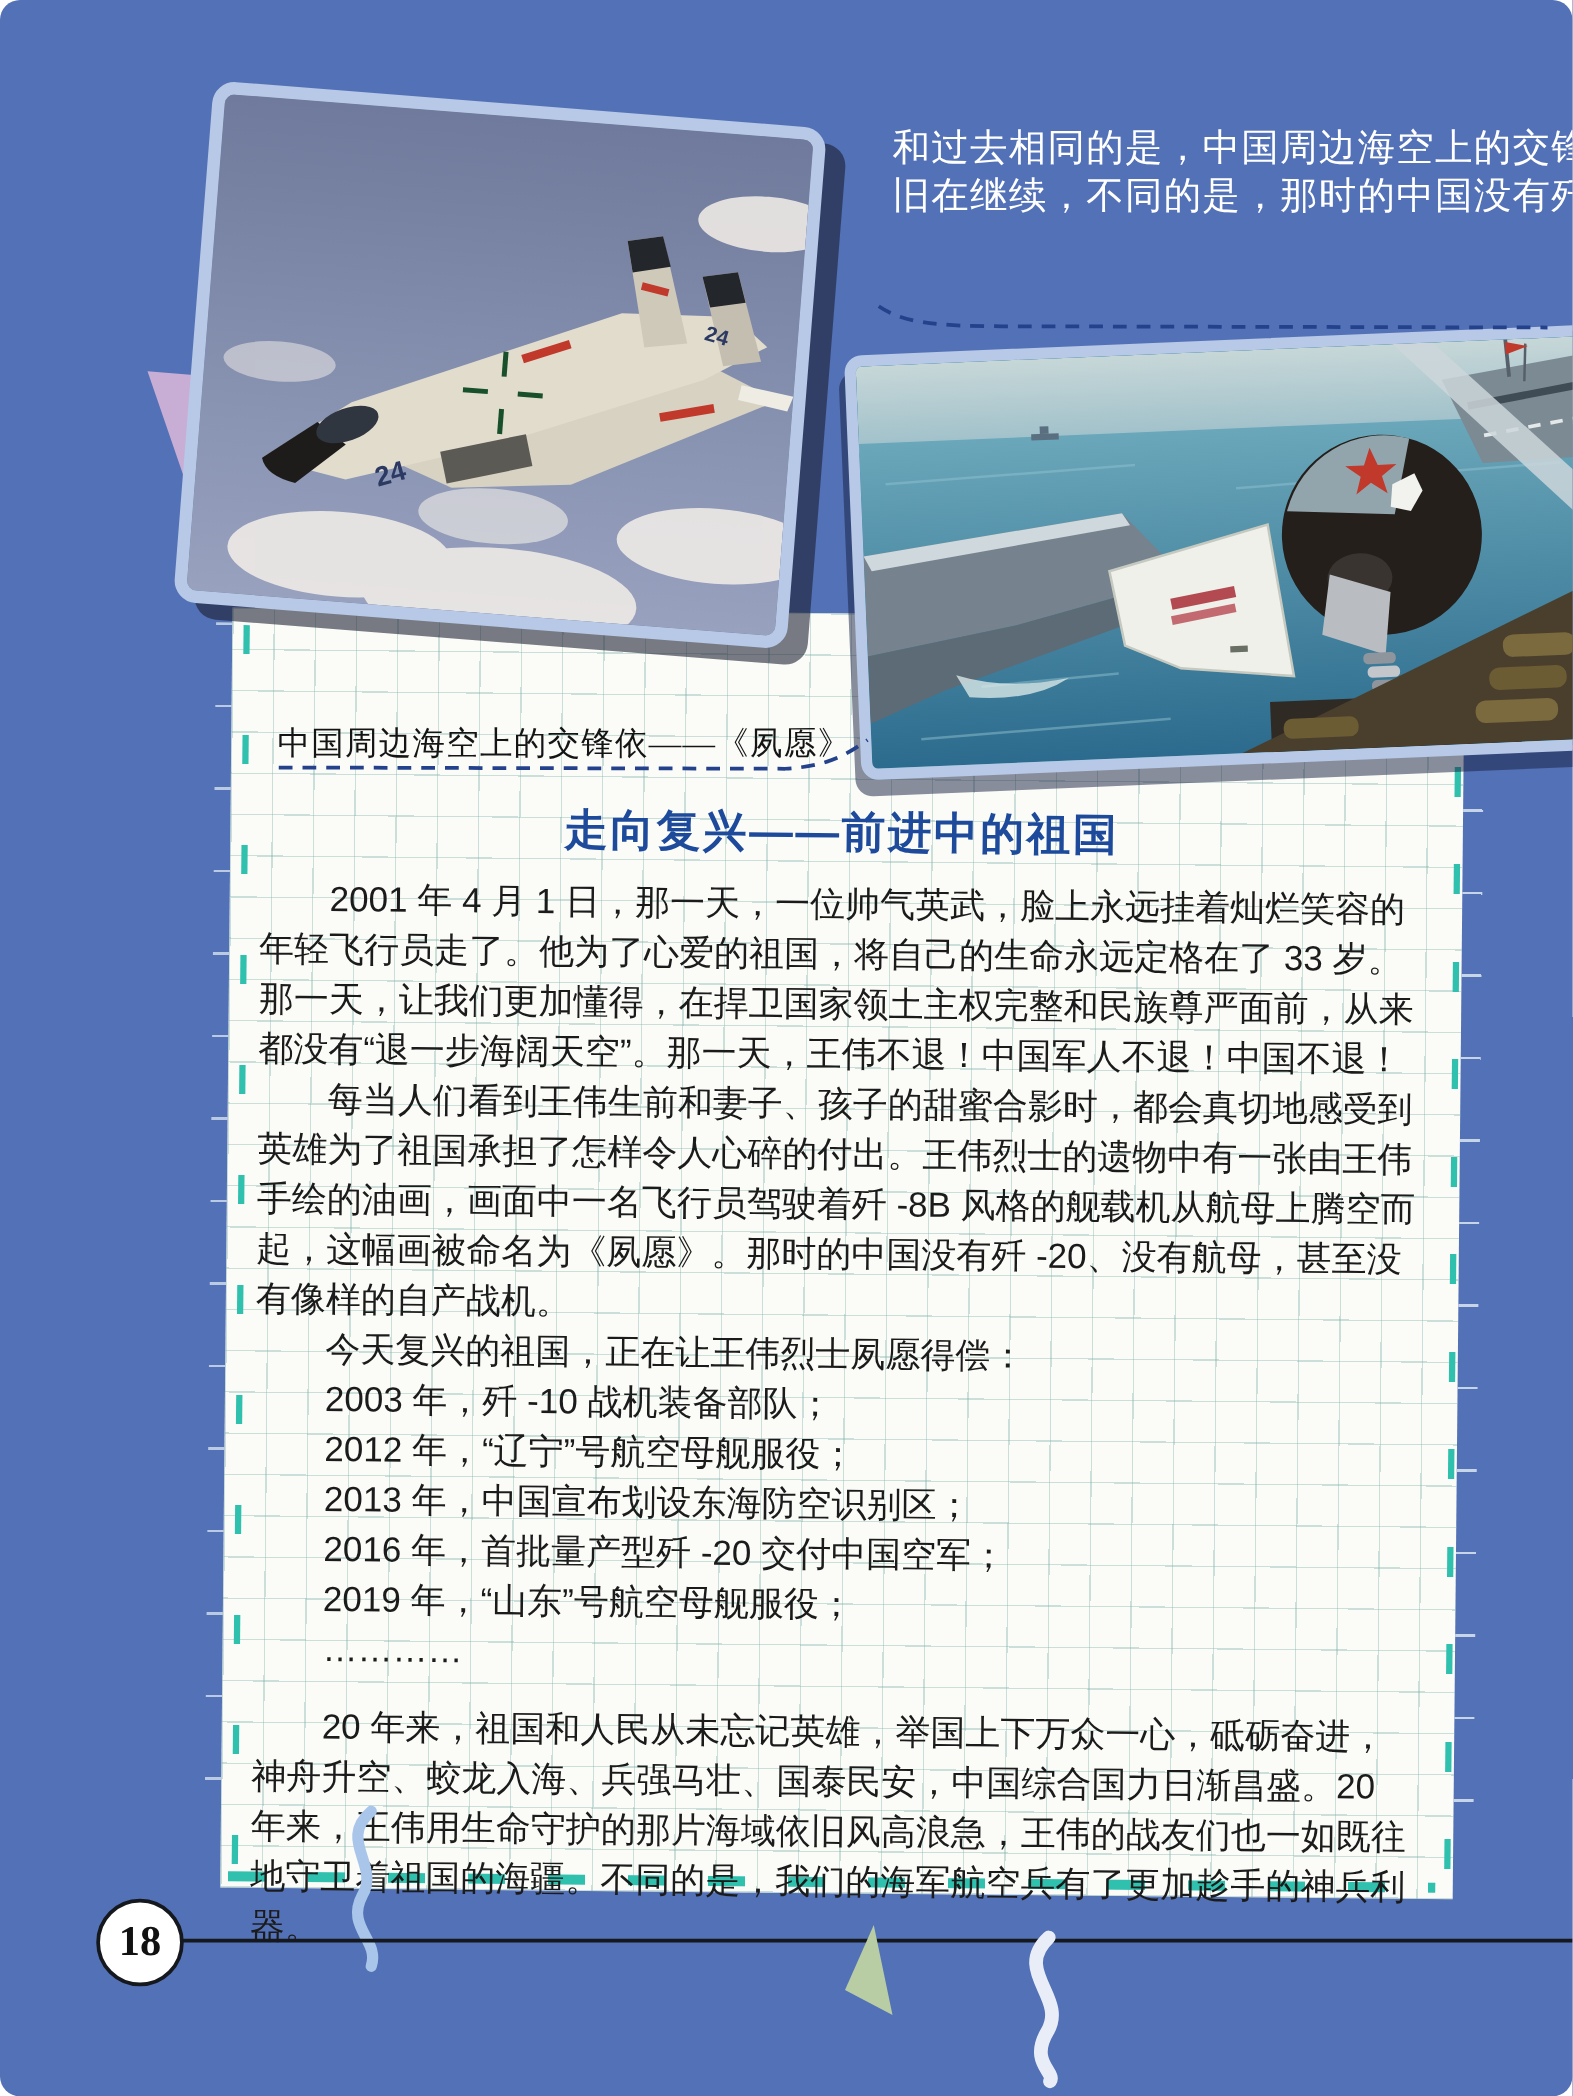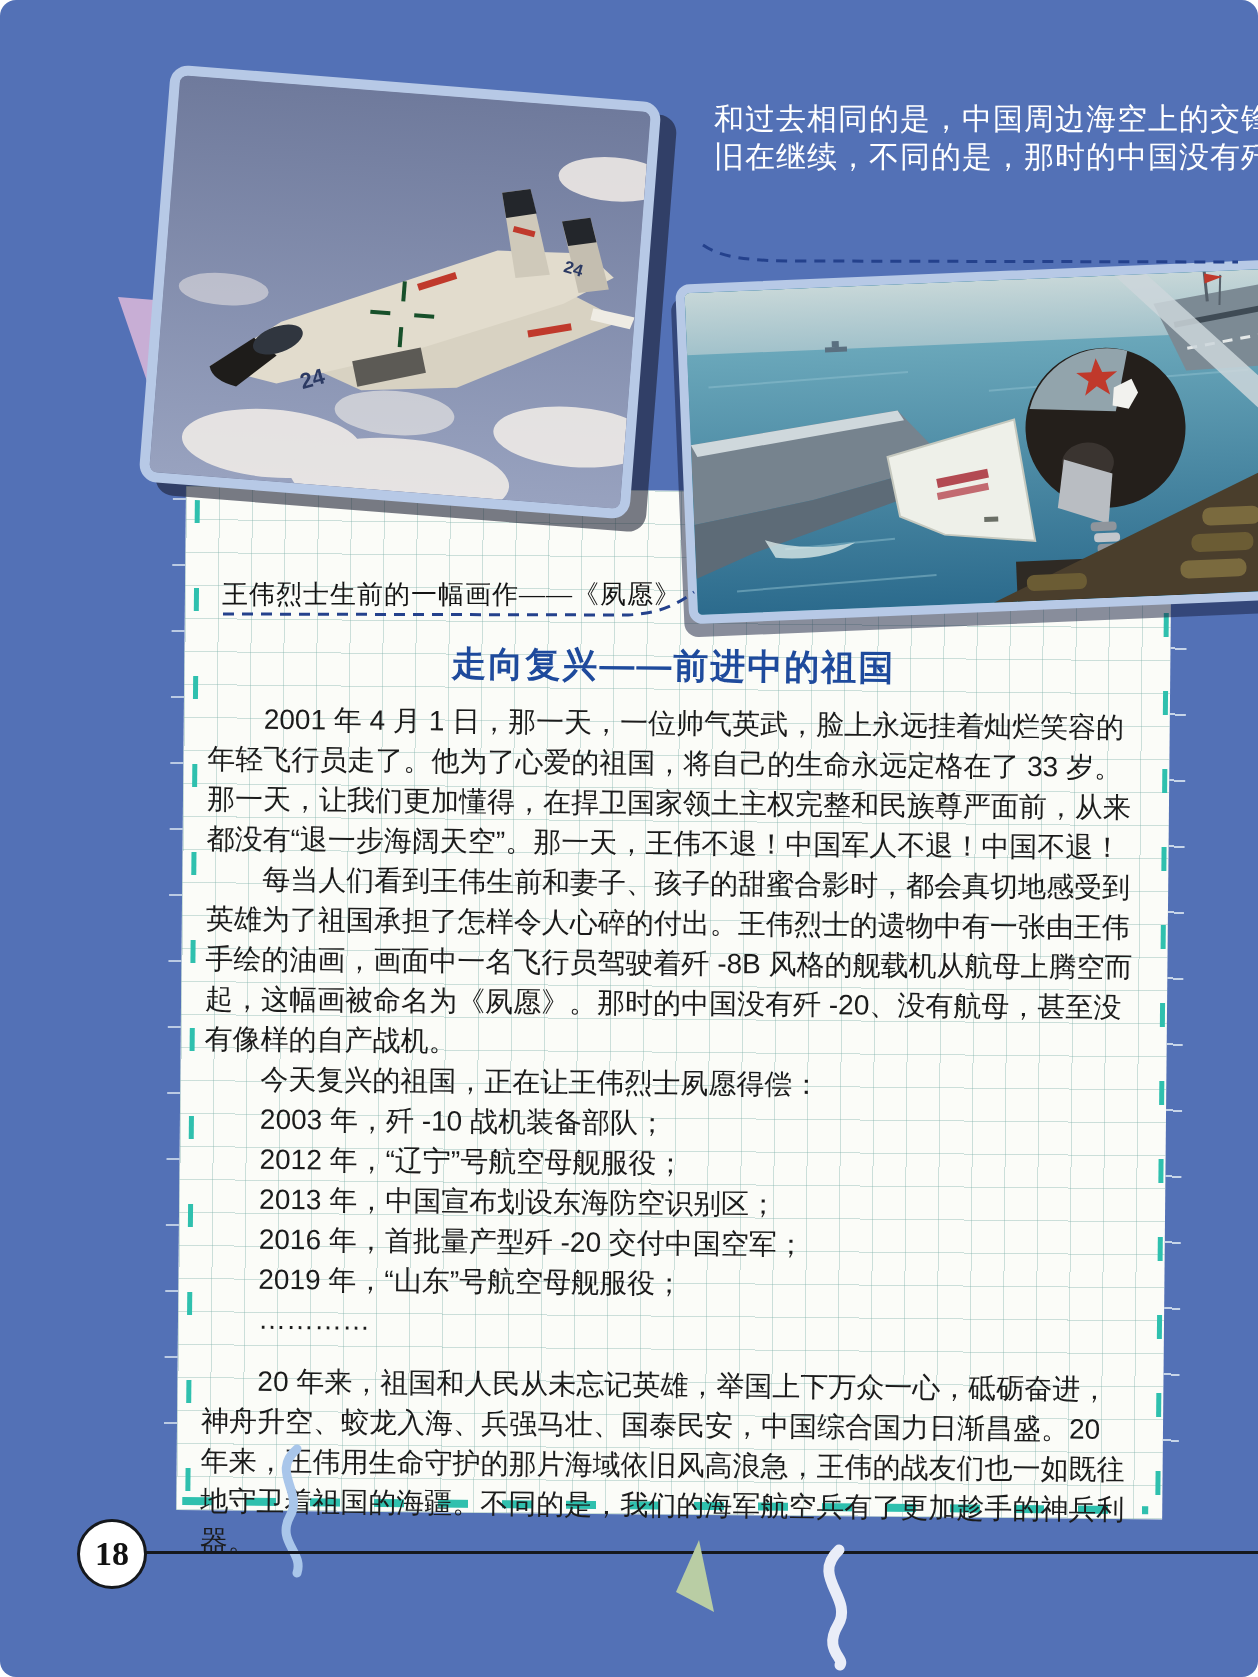--- a/index.html
+++ b/index.html
@@ -223,21 +223,21 @@
       </g>
     </g>
   </svg>
 </div>
 
 <div class="top-caption">
   <div>和过去相同的是，中国周边海空上的交锋依</div>
   <div>旧在继续，不同的是，那时的中国没有歼</div>
 </div>
 
-<div class="paint-caption">王伟烈士生前的一幅画作——《夙愿》</div>
+<div class="paint-caption">中国周边海空上的交锋依——《夙愿》</div>
 
 <svg class="overlay" viewBox="0 0 1258 1677">
   <path d="M703,245 C722,258 748,261 802,261 L1238,262" fill="none" stroke="#24418c" stroke-width="3" stroke-dasharray="11 8"></path>
   <path d="M223,614 L628,615 C662,613 677,604 694,592" fill="none" stroke="#24418c" stroke-width="3" stroke-dasharray="11 8"></path>
   <path d="M297,1449 C270,1472 304,1492 290,1516 C276,1542 304,1552 297,1573" fill="none" stroke="#a9c6ea" stroke-width="9" stroke-linecap="round"></path>
 </svg>
 
 <div class="folio-line"></div>
 <div class="folio-circle">
   <span>18</span>

